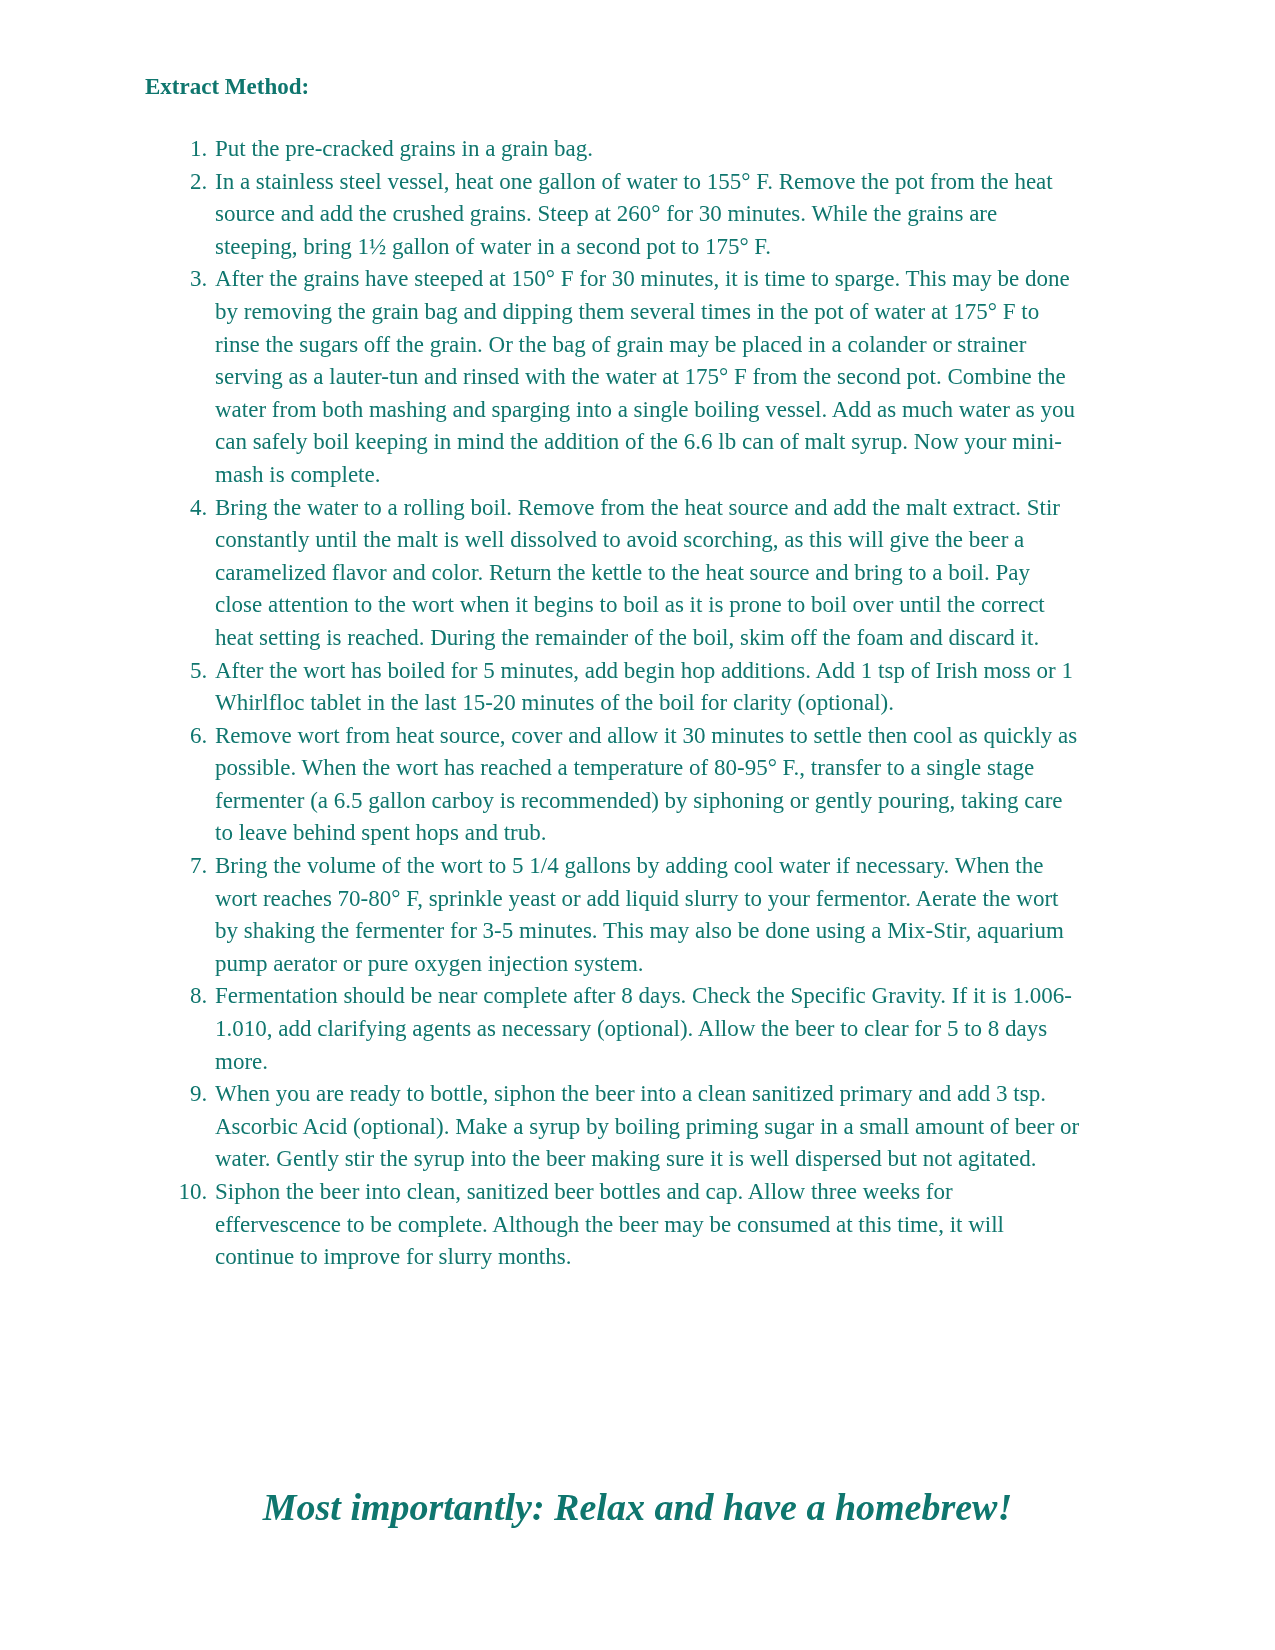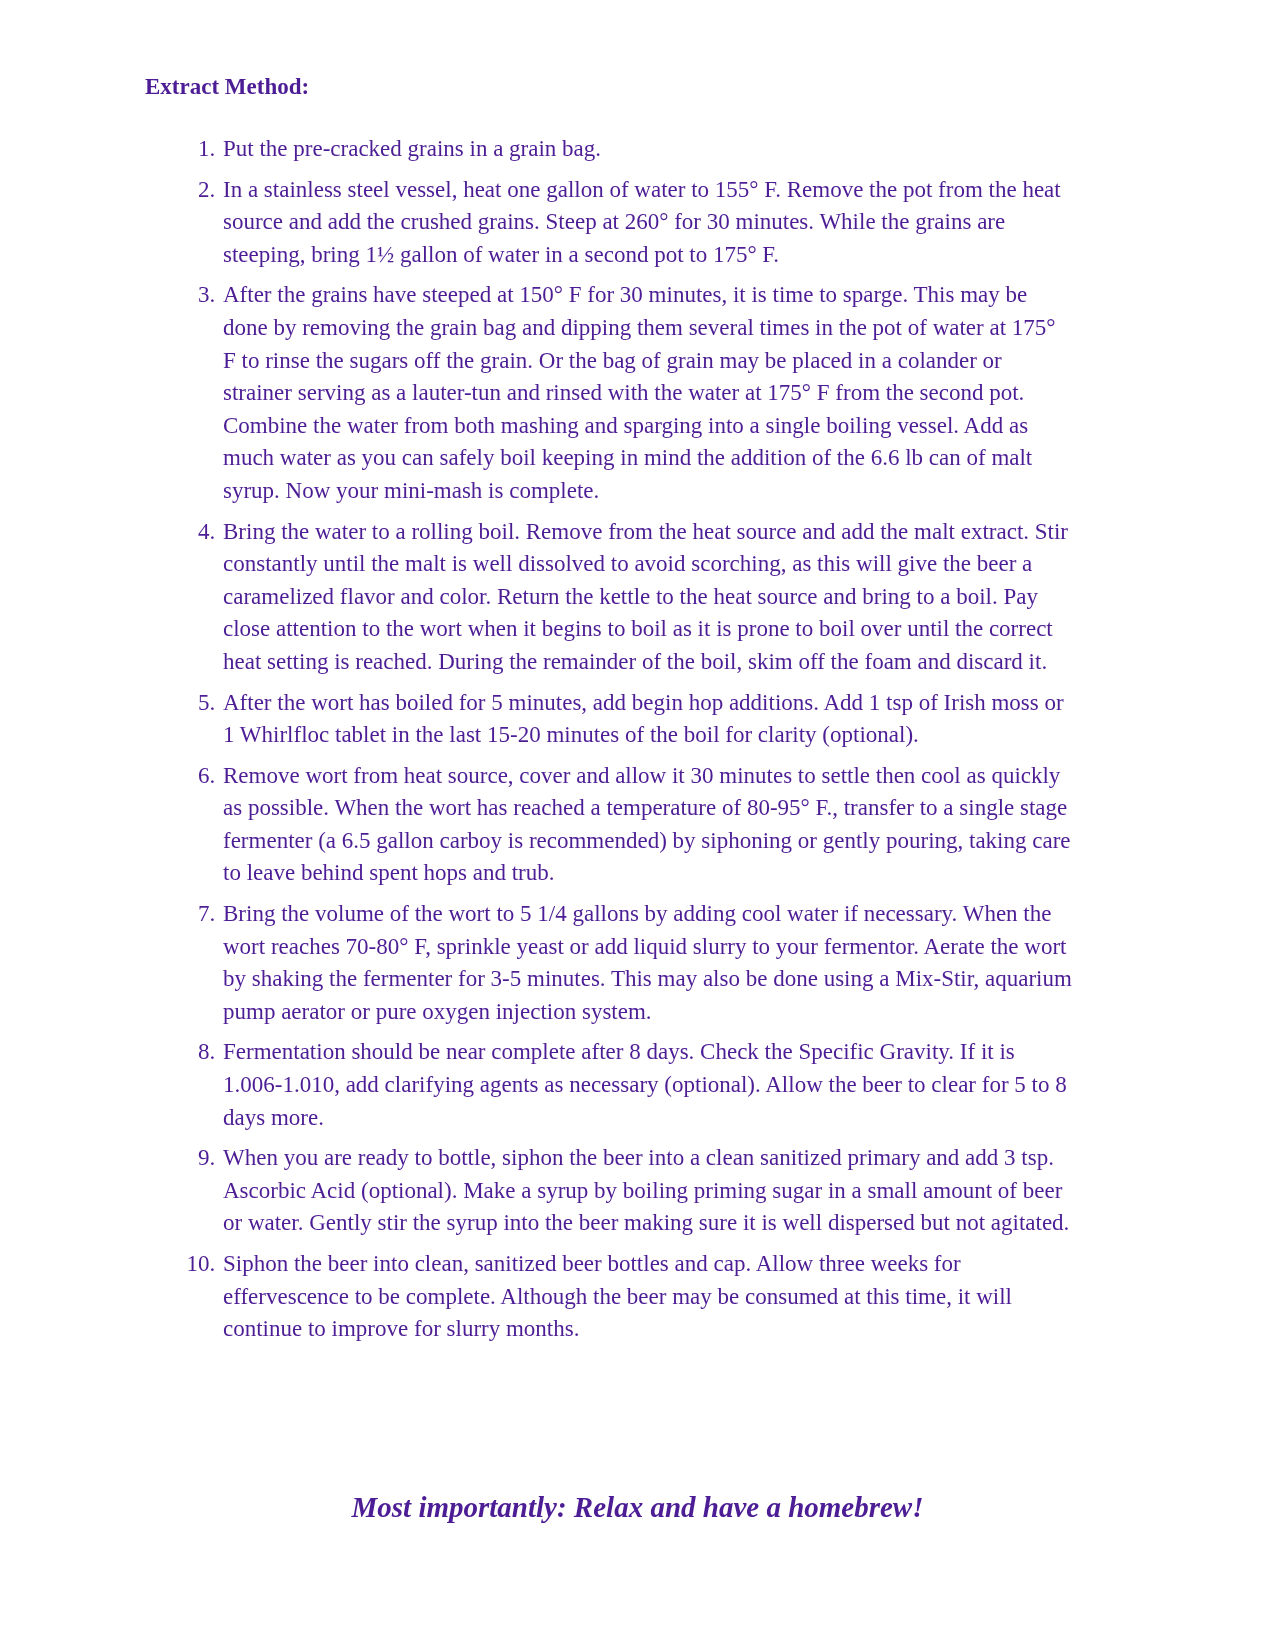--- a/index.html
+++ b/index.html
@@ -5,52 +5,52 @@
   html, body {
     margin: 0;
     padding: 0;
     background: #ffffff;
   }
   .page {
     position: relative;
     width: 1275px;
     height: 1650px;
     background: #ffffff;
-    color: #4c1d95;
+    color: #0f766e;
     font-family: "Liberation Serif", "DejaVu Serif", serif;
     box-sizing: border-box;
     padding: 72px 195px 0 145px;
     overflow: hidden;
   }
   .heading {
     font-size: 23px;
     line-height: 30px;
     font-weight: bold;
     margin: 0;
   }
   .steps {
     margin: 31px 0 0 0;
     padding: 0 0 0 68px;
     font-size: 23px;
     line-height: 32.6px;
     list-style: decimal outside;
   }
   .steps li {
-    margin: 8px;
+    margin: 0;
     padding-left: 2px;
   }
   .footer {
     position: absolute;
     left: 0;
     right: 0;
     top: 1486px;
     text-align: center;
   }
   .tagline {
-    font-size: 29px;
+    font-size: 38px;
     line-height: 42px;
     font-weight: bold;
     font-style: italic;
     margin: 0;
   }
   .attribution {
     font-size: 25px;
     line-height: 32px;
     font-weight: bold;
     font-style: italic;

